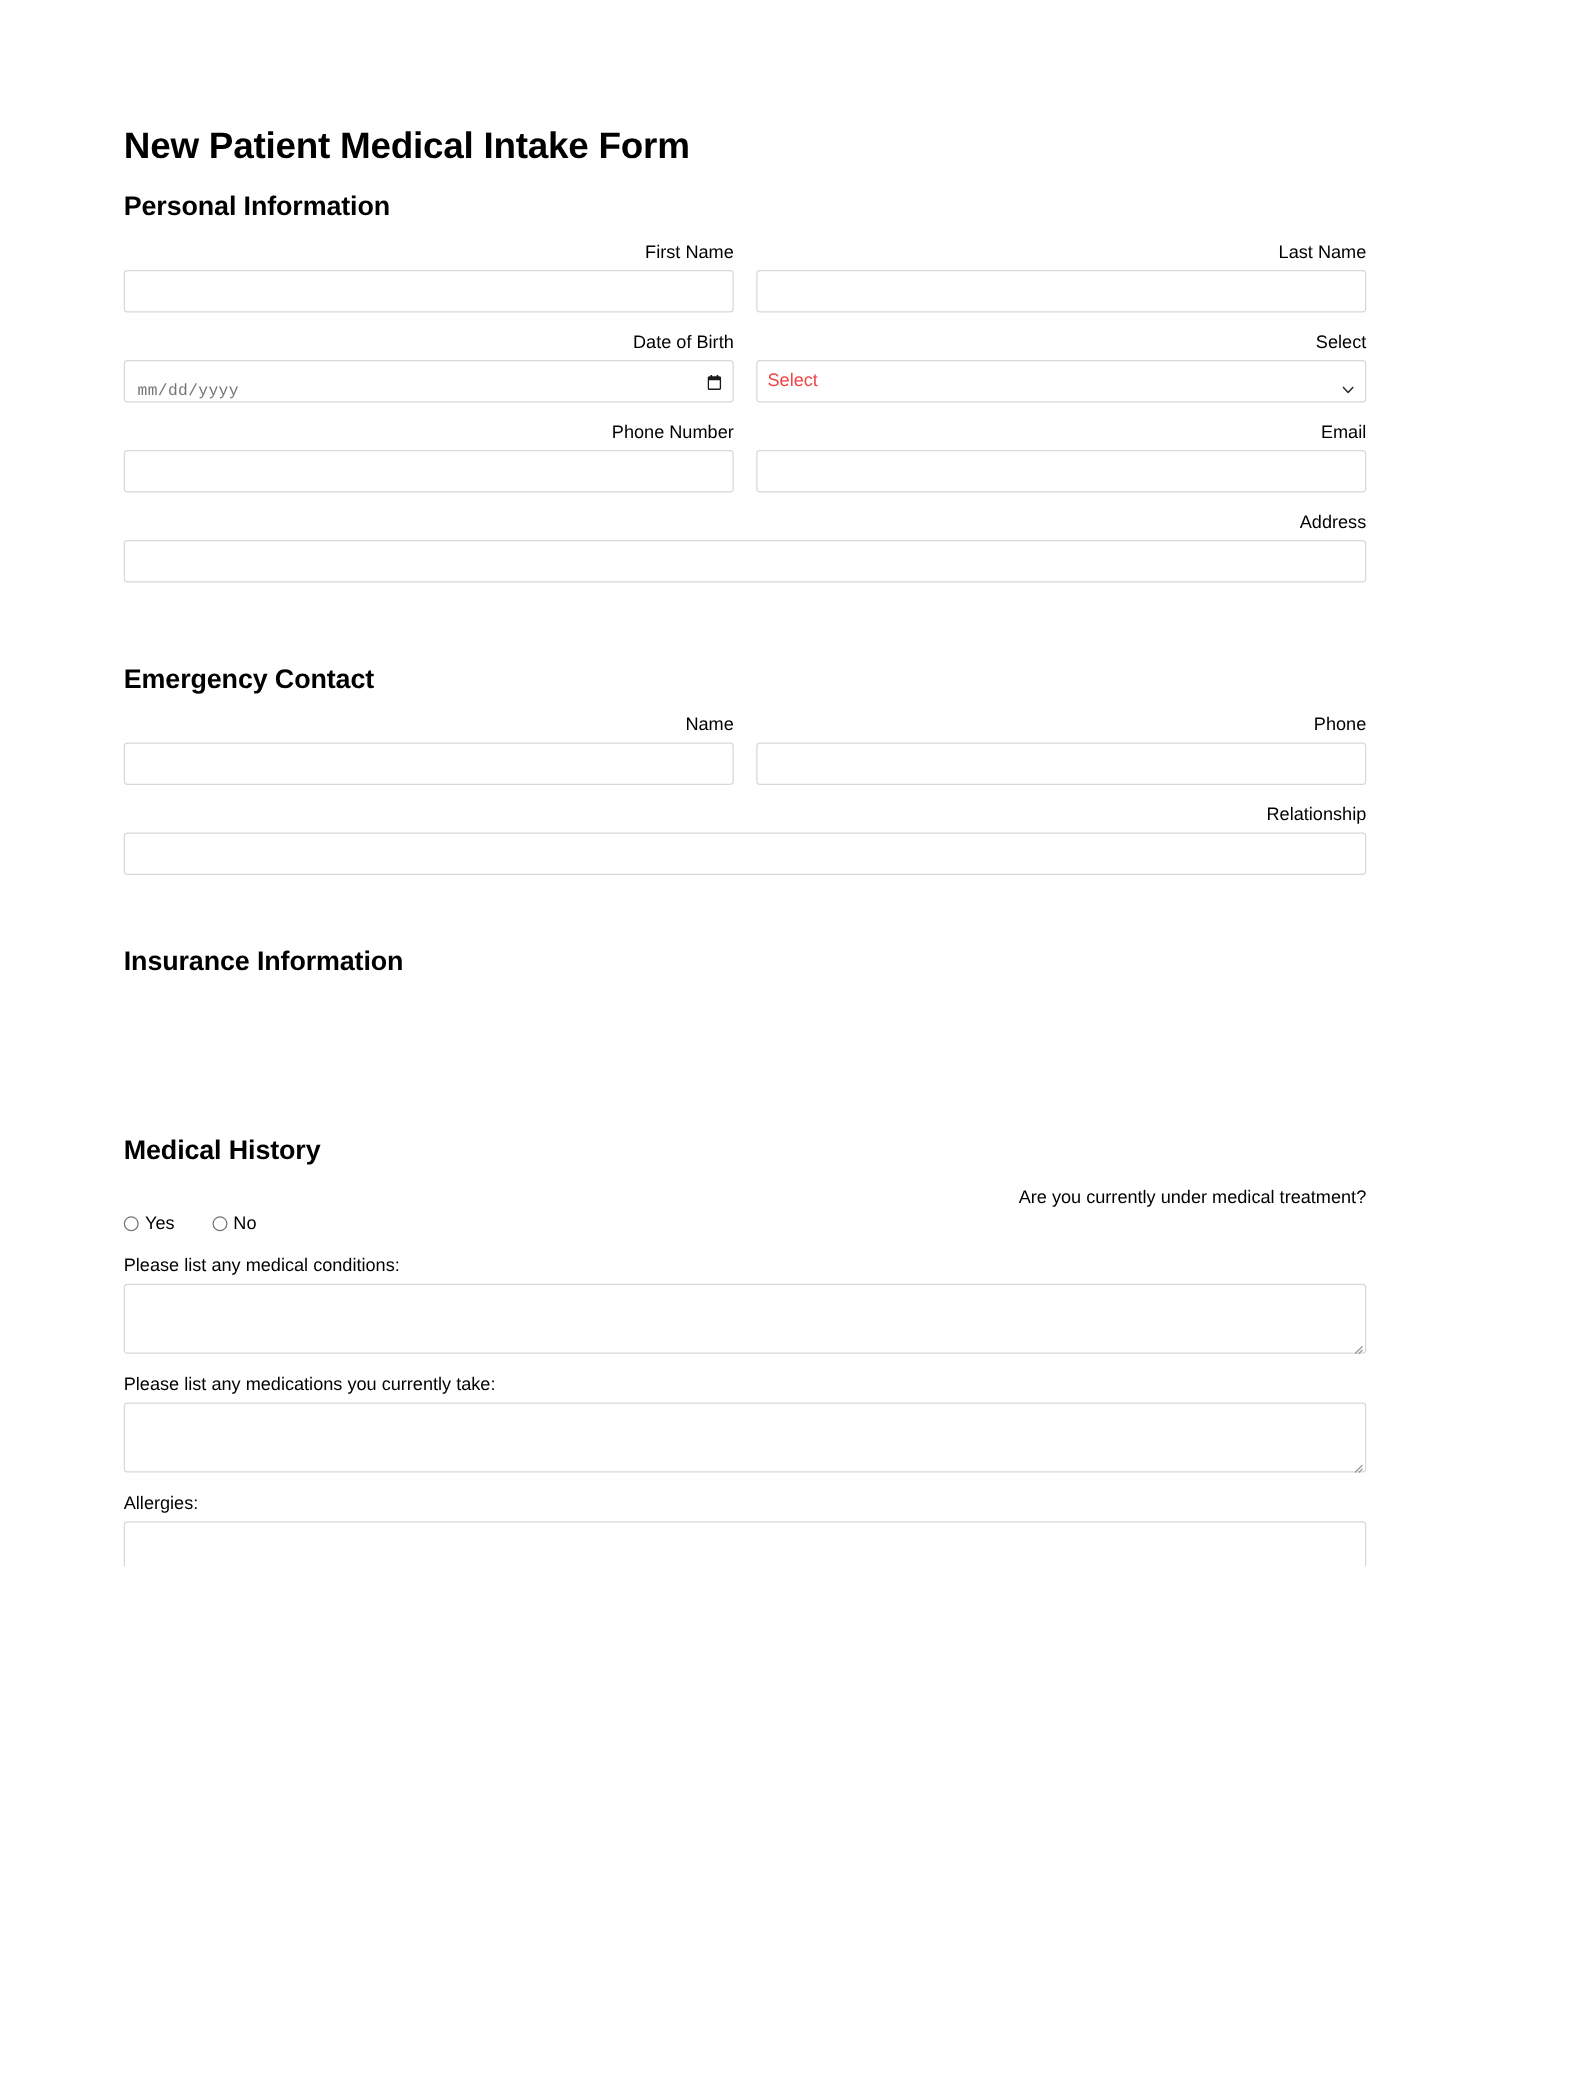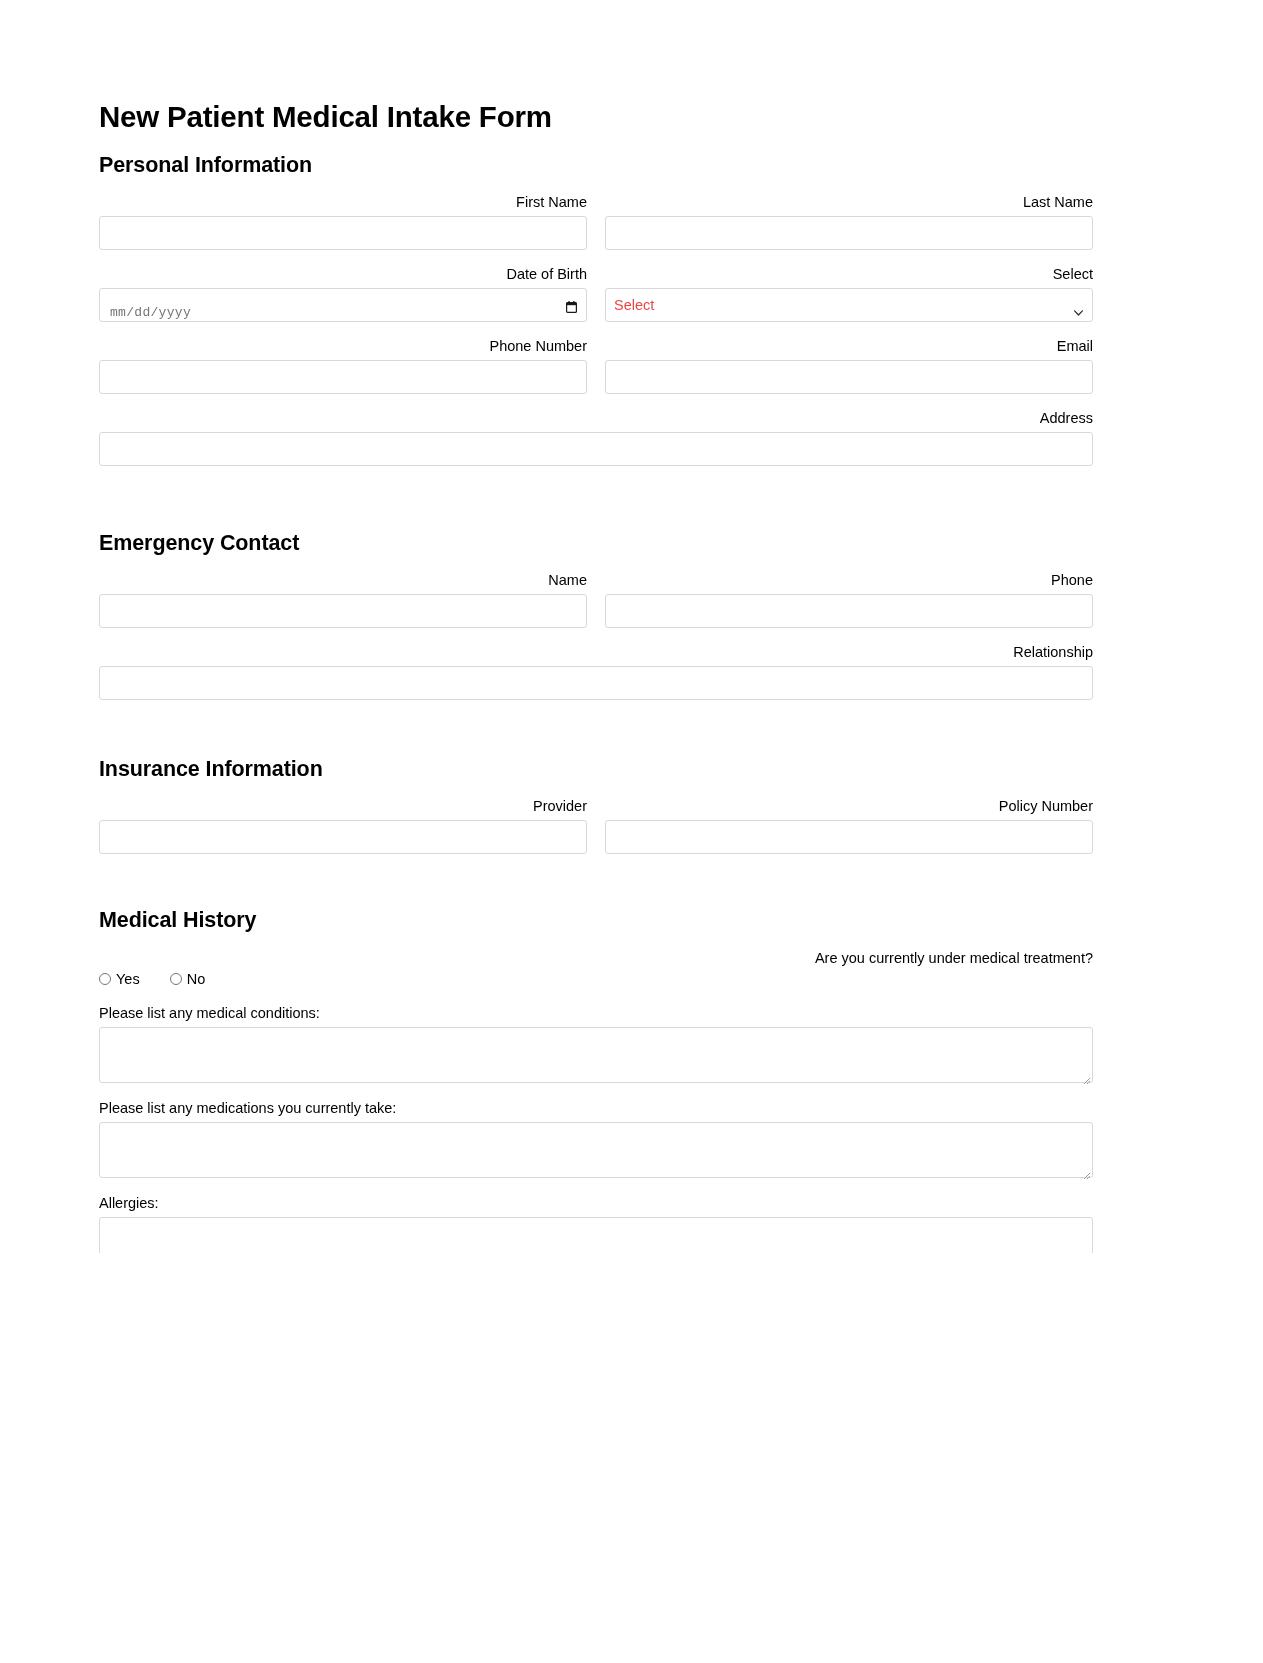--- a/index.html
+++ b/index.html
@@ -285,30 +285,20 @@
       <div class="field full">
         <label class="field-label">Relationship</label>
         <input class="text-input" type="text" value="" style="">
       </div>
     </div>
   </div>
 
   <div class="section" id="sec-insurance">
     <h2 class="section-title">Insurance Information</h2>
 
-    <div class="row">
-      <div class="field">
-        <label class="field-label">Provider</label>
-        <input class="text-input" type="text" value="" style="">
-      </div>
-      <div class="field">
-        <label class="field-label">Policy Number</label>
-        <input class="text-input" type="text" value="" style="">
-      </div>
-    </div>
   </div>
 
   <div class="section" id="sec-medical">
     <h2 class="section-title">Medical History</h2>
 
     <div class="block">
       <span class="q-label">Are you currently under medical treatment?</span>
       <div class="radio-group">
         <label class="radio-opt">
           <input type="radio" name="treatment" style="">

